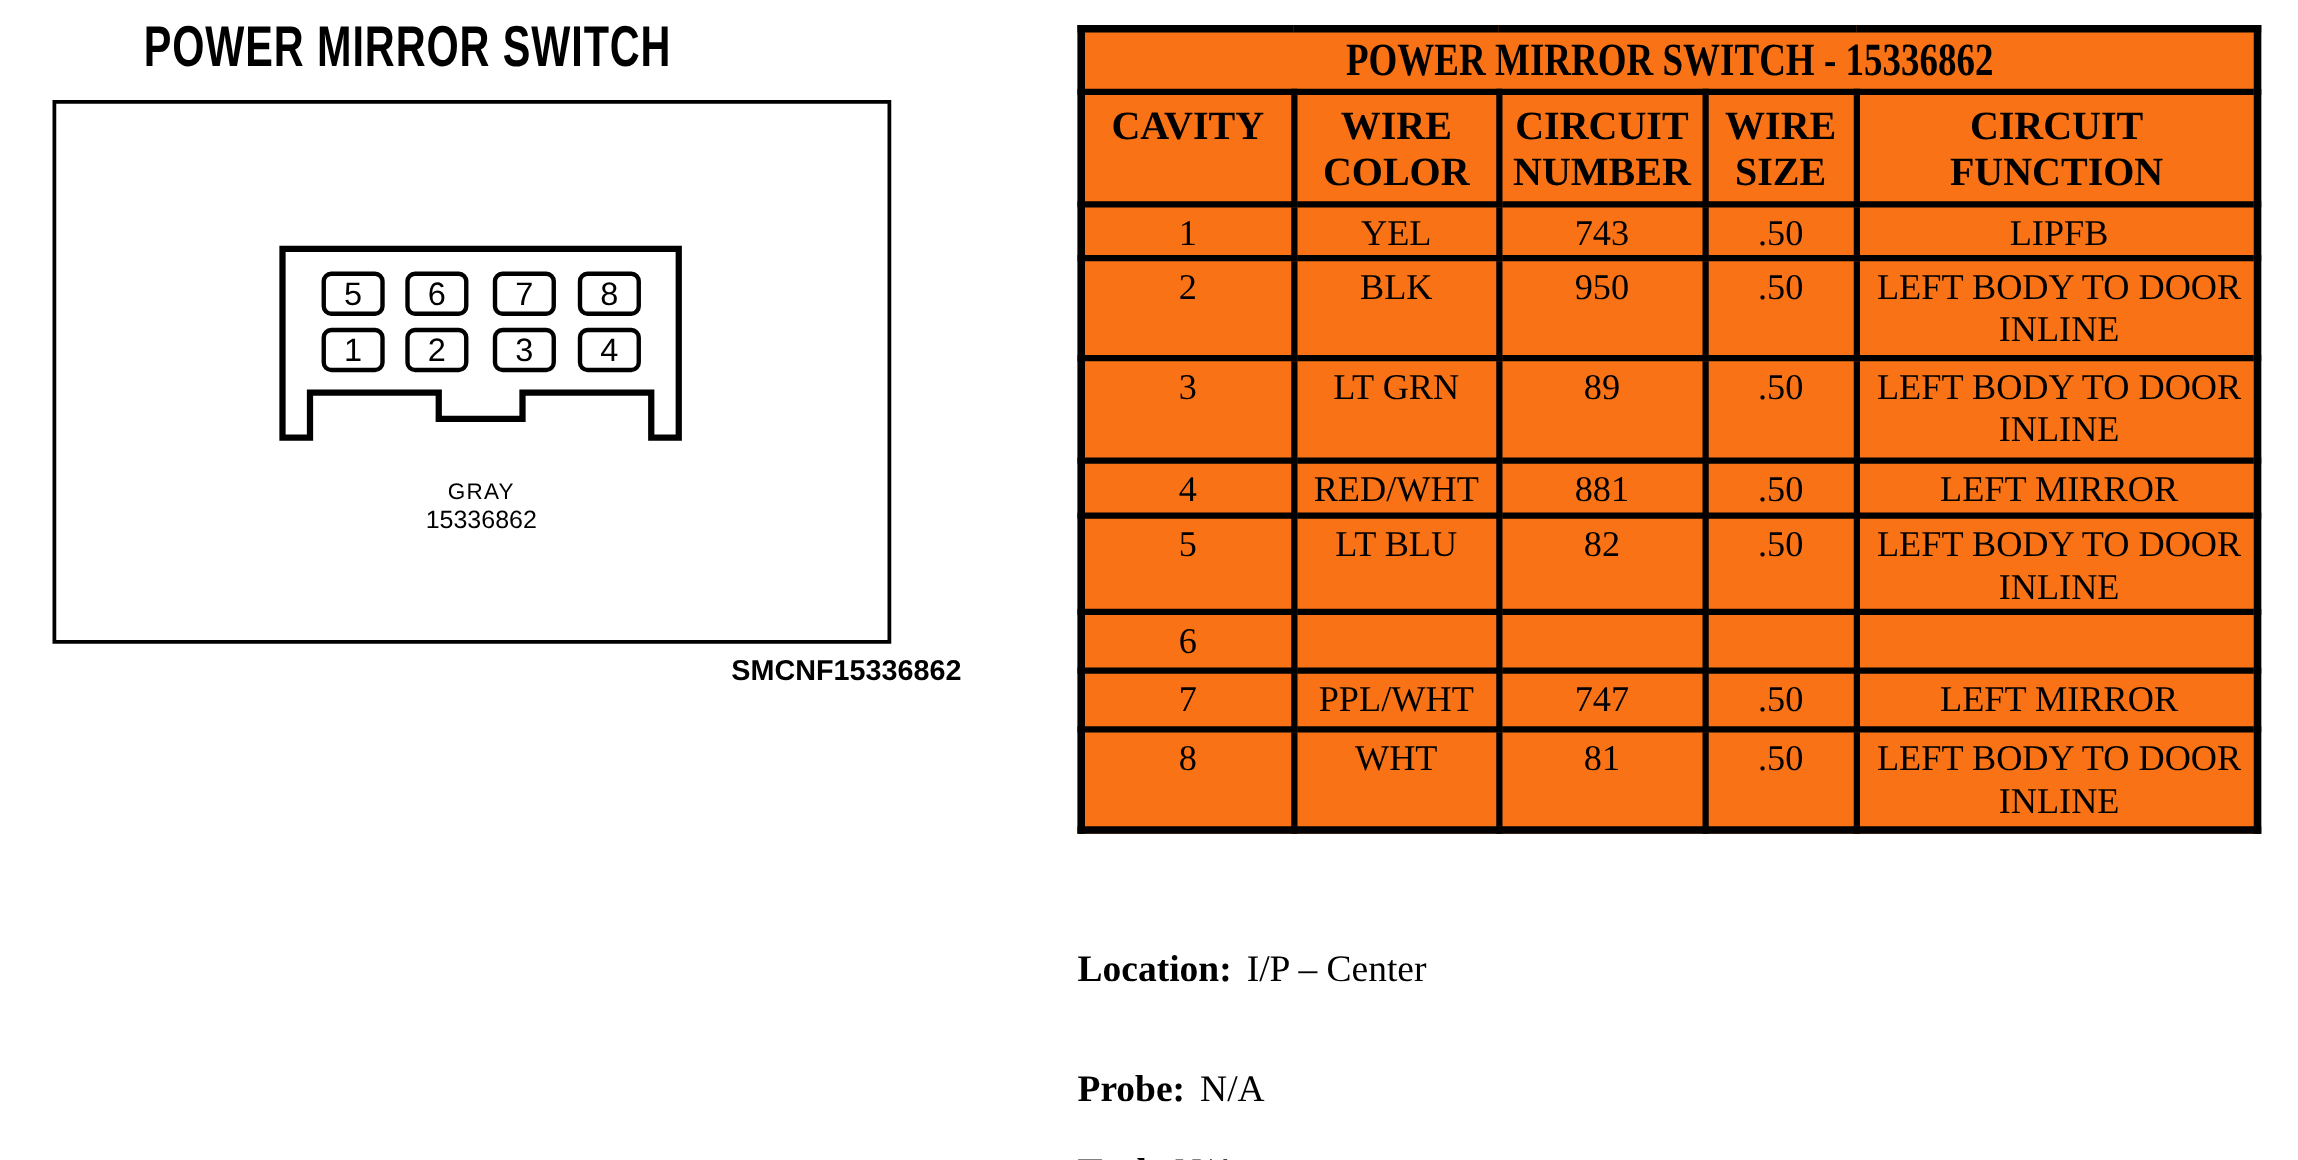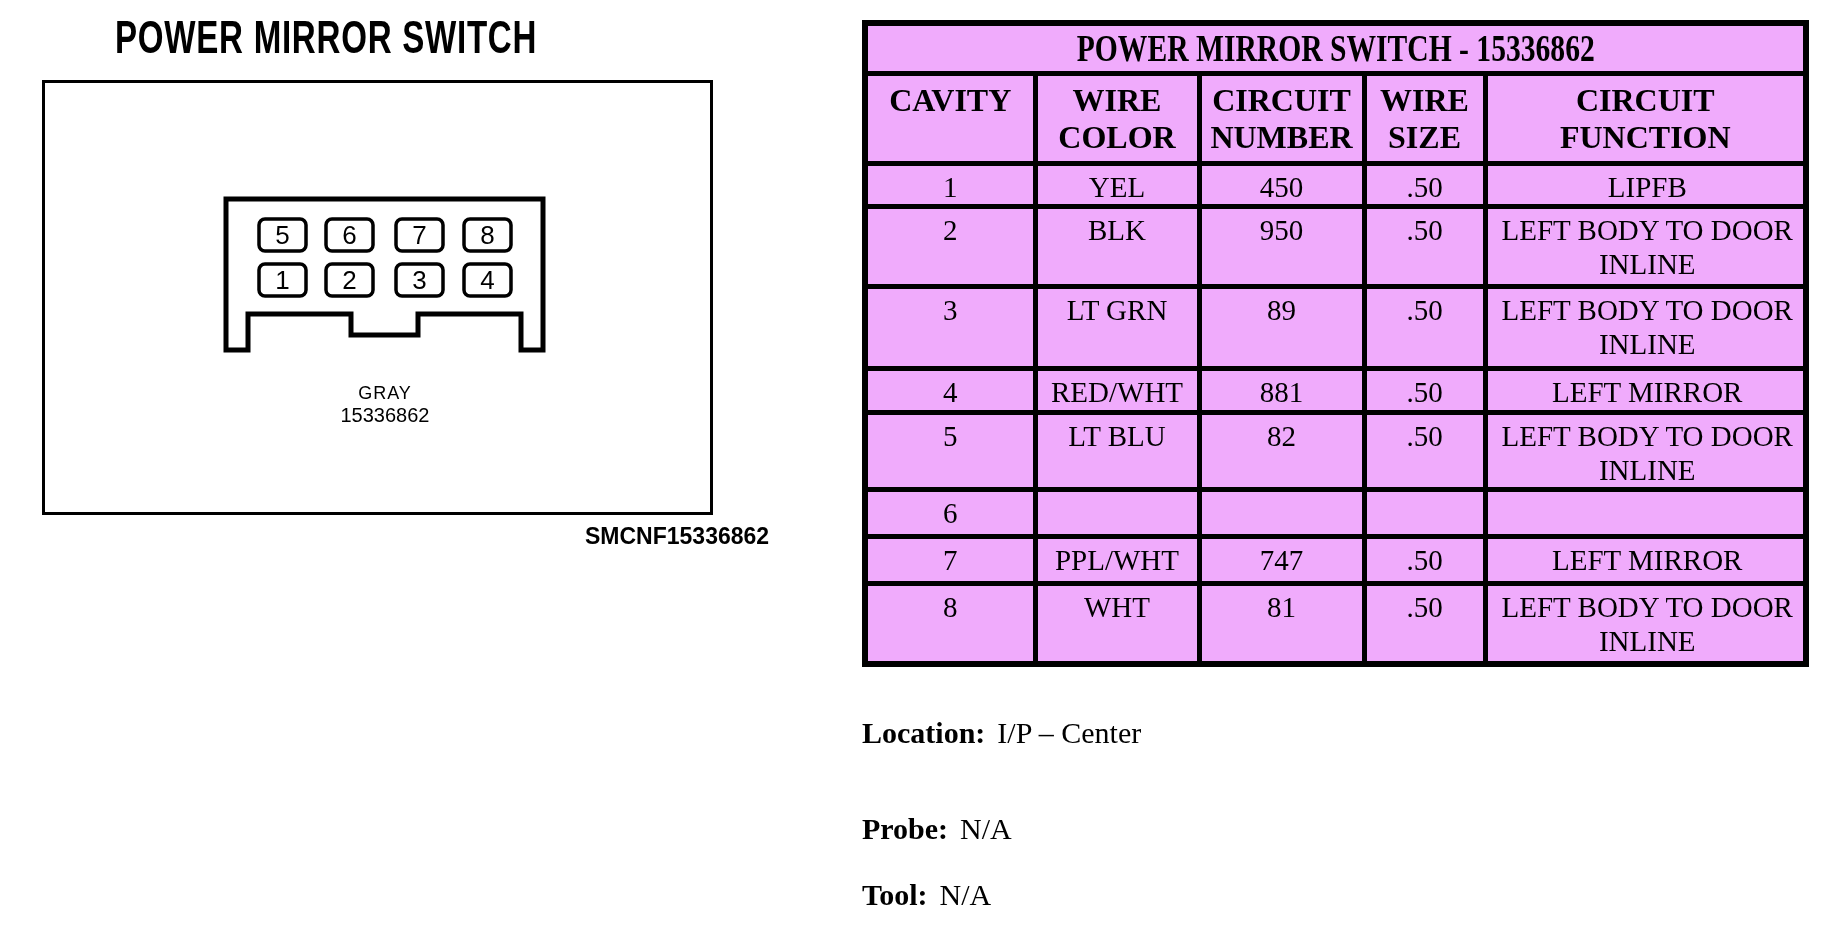--- a/index.html
+++ b/index.html
@@ -24,21 +24,21 @@
     position: absolute; left: 585px; top: 523px;
     font-family: "Liberation Sans", sans-serif;
     font-weight: bold; font-size: 23px; white-space: nowrap;
   }
 
   
   table.wiring {
     position: absolute; left: 862px; top: 20px;
     width: 941px; table-layout: fixed;
     border-collapse: collapse; border: 6px solid #000;
-    background: #f0abfc;
+    background: #f97316;
   }
   table.wiring th, table.wiring td { border: 5px solid #000; overflow: hidden; }
   .tbl-title-cell {
     height: 50px; text-align: center; vertical-align: middle;
   }
   .tbl-title-cell span {
     display: inline-block; font-weight: bold; font-size: 37px;
     white-space: nowrap; transform: scaleX(0.8); transform-origin: center;
   }
   th.col-header {
@@ -54,21 +54,21 @@
   tbody tr:nth-child(1) { height: 42px; }
   tbody tr:nth-child(2) { height: 80px; }
   tbody tr:nth-child(3) { height: 82px; }
   tbody tr:nth-child(4) { height: 44px; }
   tbody tr:nth-child(5) { height: 77px; }
   tbody tr:nth-child(6) { height: 47px; }
   tbody tr:nth-child(7) { height: 47px; }
   tbody tr:nth-child(8) { height: 80px; }
 
   
-  .detail-line { position: absolute; left: 862px; font-size: 30px; white-space: nowrap; }
+  .detail-line { position: absolute; left: 862px; font-size: 30px; white-space: nowrap; margin-top: 43px; }
   .detail-line .lbl { font-weight: bold; margin-right: 12px; }
   .detail-location { top: 716px; }
   .detail-probe { top: 812px; }
   .detail-tool { top: 878px; }
 
   
   .outline { fill: none; stroke: #000; stroke-width: 5; }
   .pin-box { fill: none; stroke: #000; stroke-width: 3.5; }
   .pin-num {
     font-family: "Liberation Sans", sans-serif; font-size: 26px;
@@ -157,21 +157,21 @@
         <th class="col-header">WIRE
 SIZE</th>
         <th class="col-header">CIRCUIT
 FUNCTION</th>
       </tr>
     </thead>
     <tbody>
       <tr>
         <td class="cell">1</td>
         <td class="cell">YEL</td>
-        <td class="cell">450</td>
+        <td class="cell">743</td>
         <td class="cell">.50</td>
         <td class="cell func">LIPFB</td>
       </tr>
       <tr>
         <td class="cell">2</td>
         <td class="cell">BLK</td>
         <td class="cell">950</td>
         <td class="cell">.50</td>
         <td class="cell func">LEFT BODY TO DOOR INLINE</td>
       </tr>

